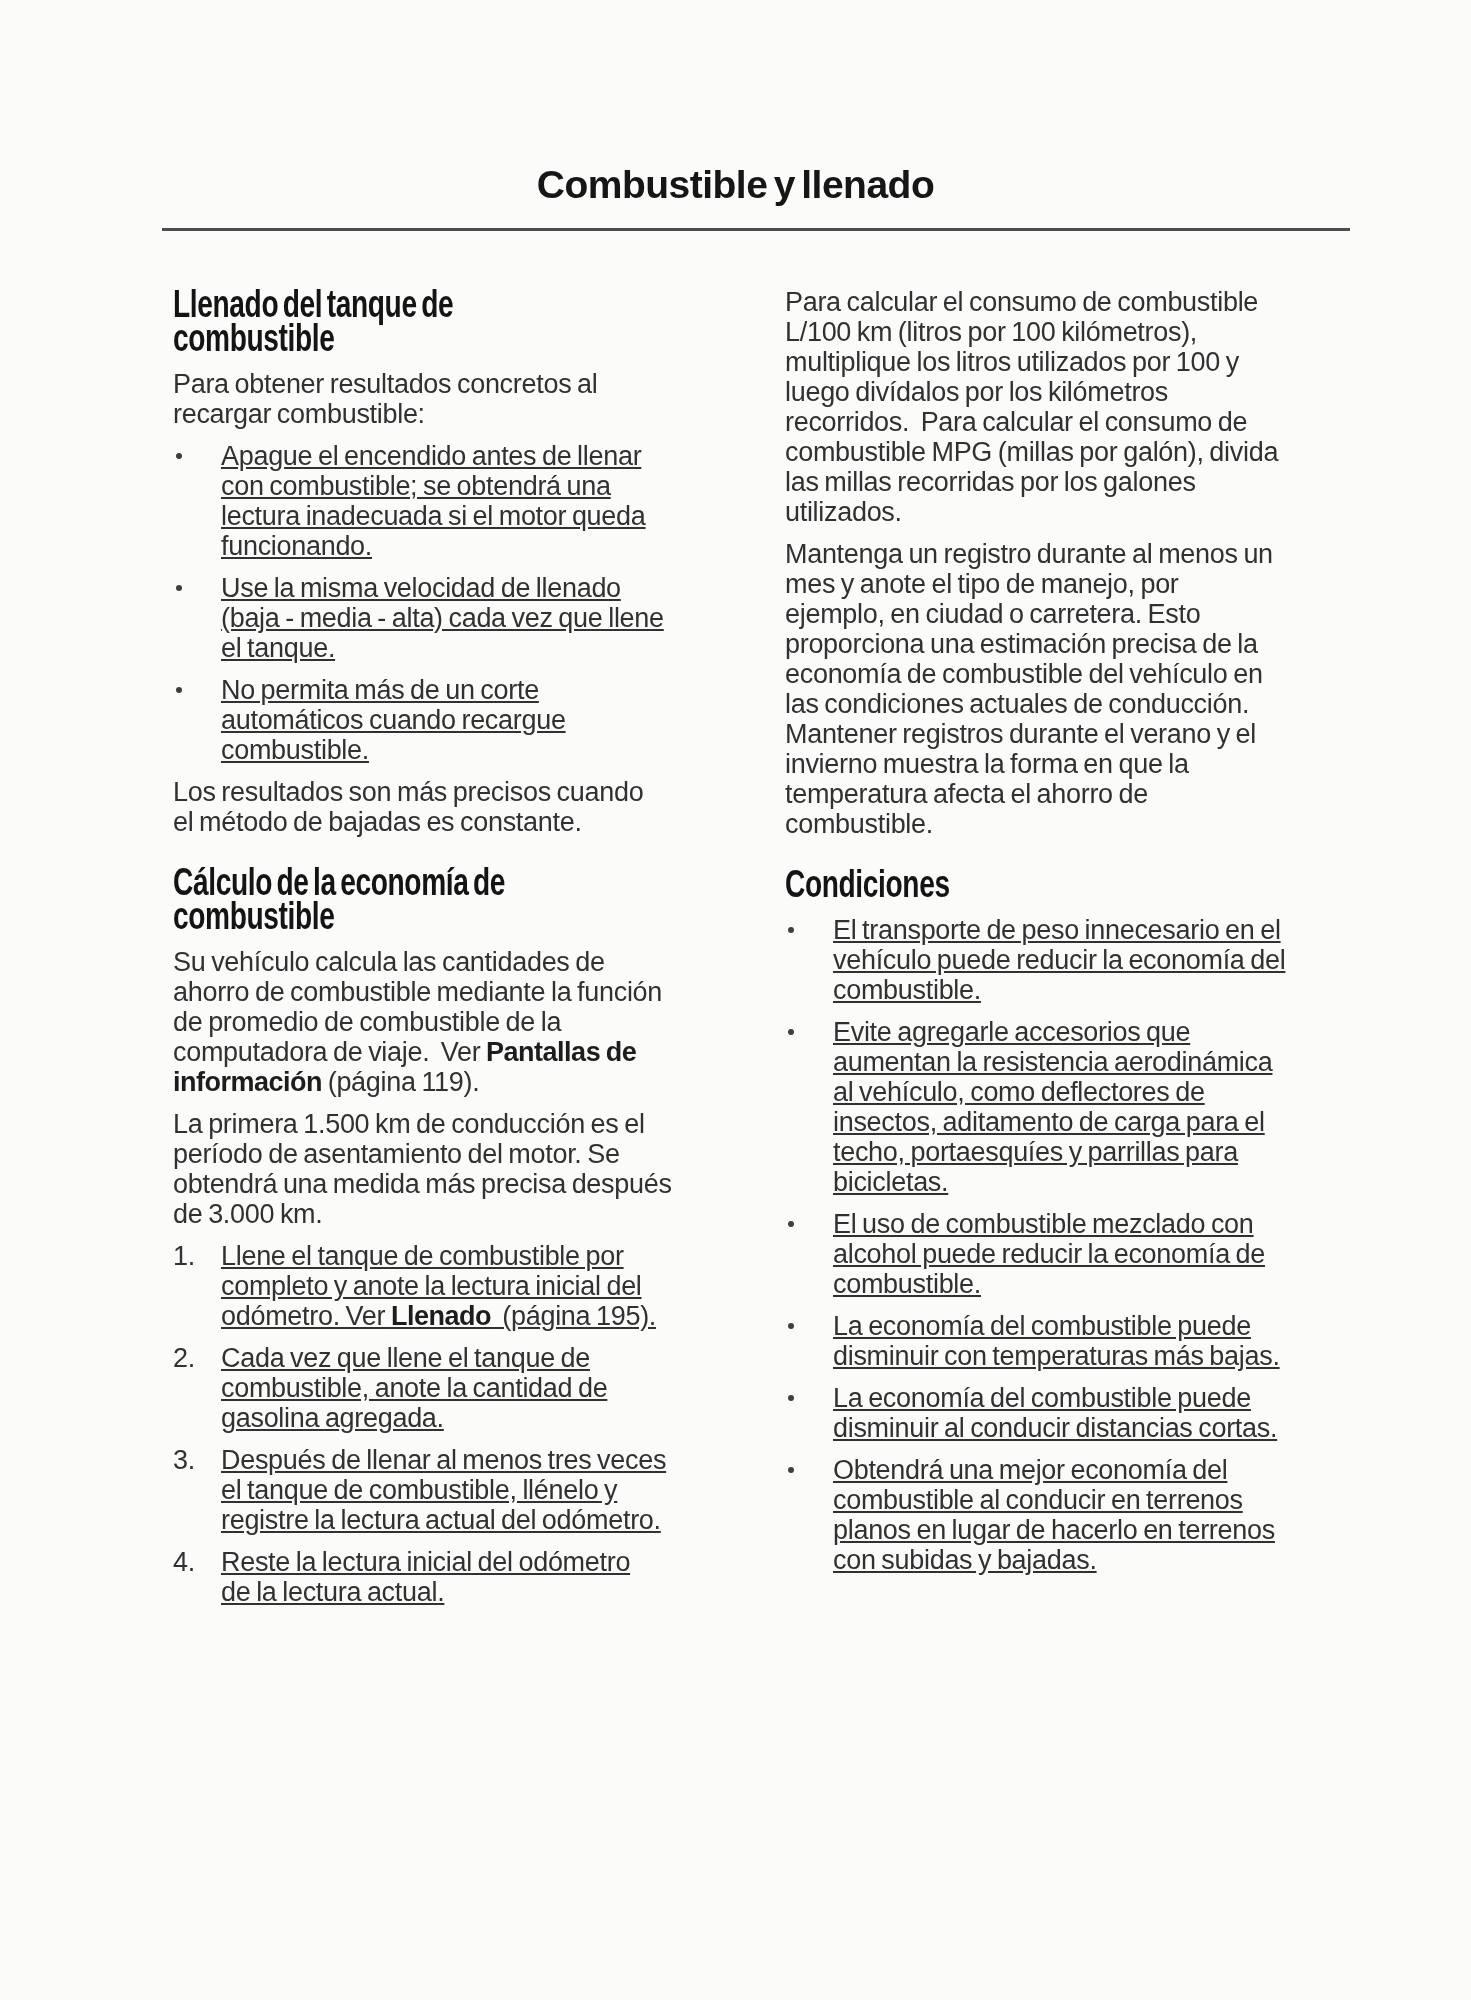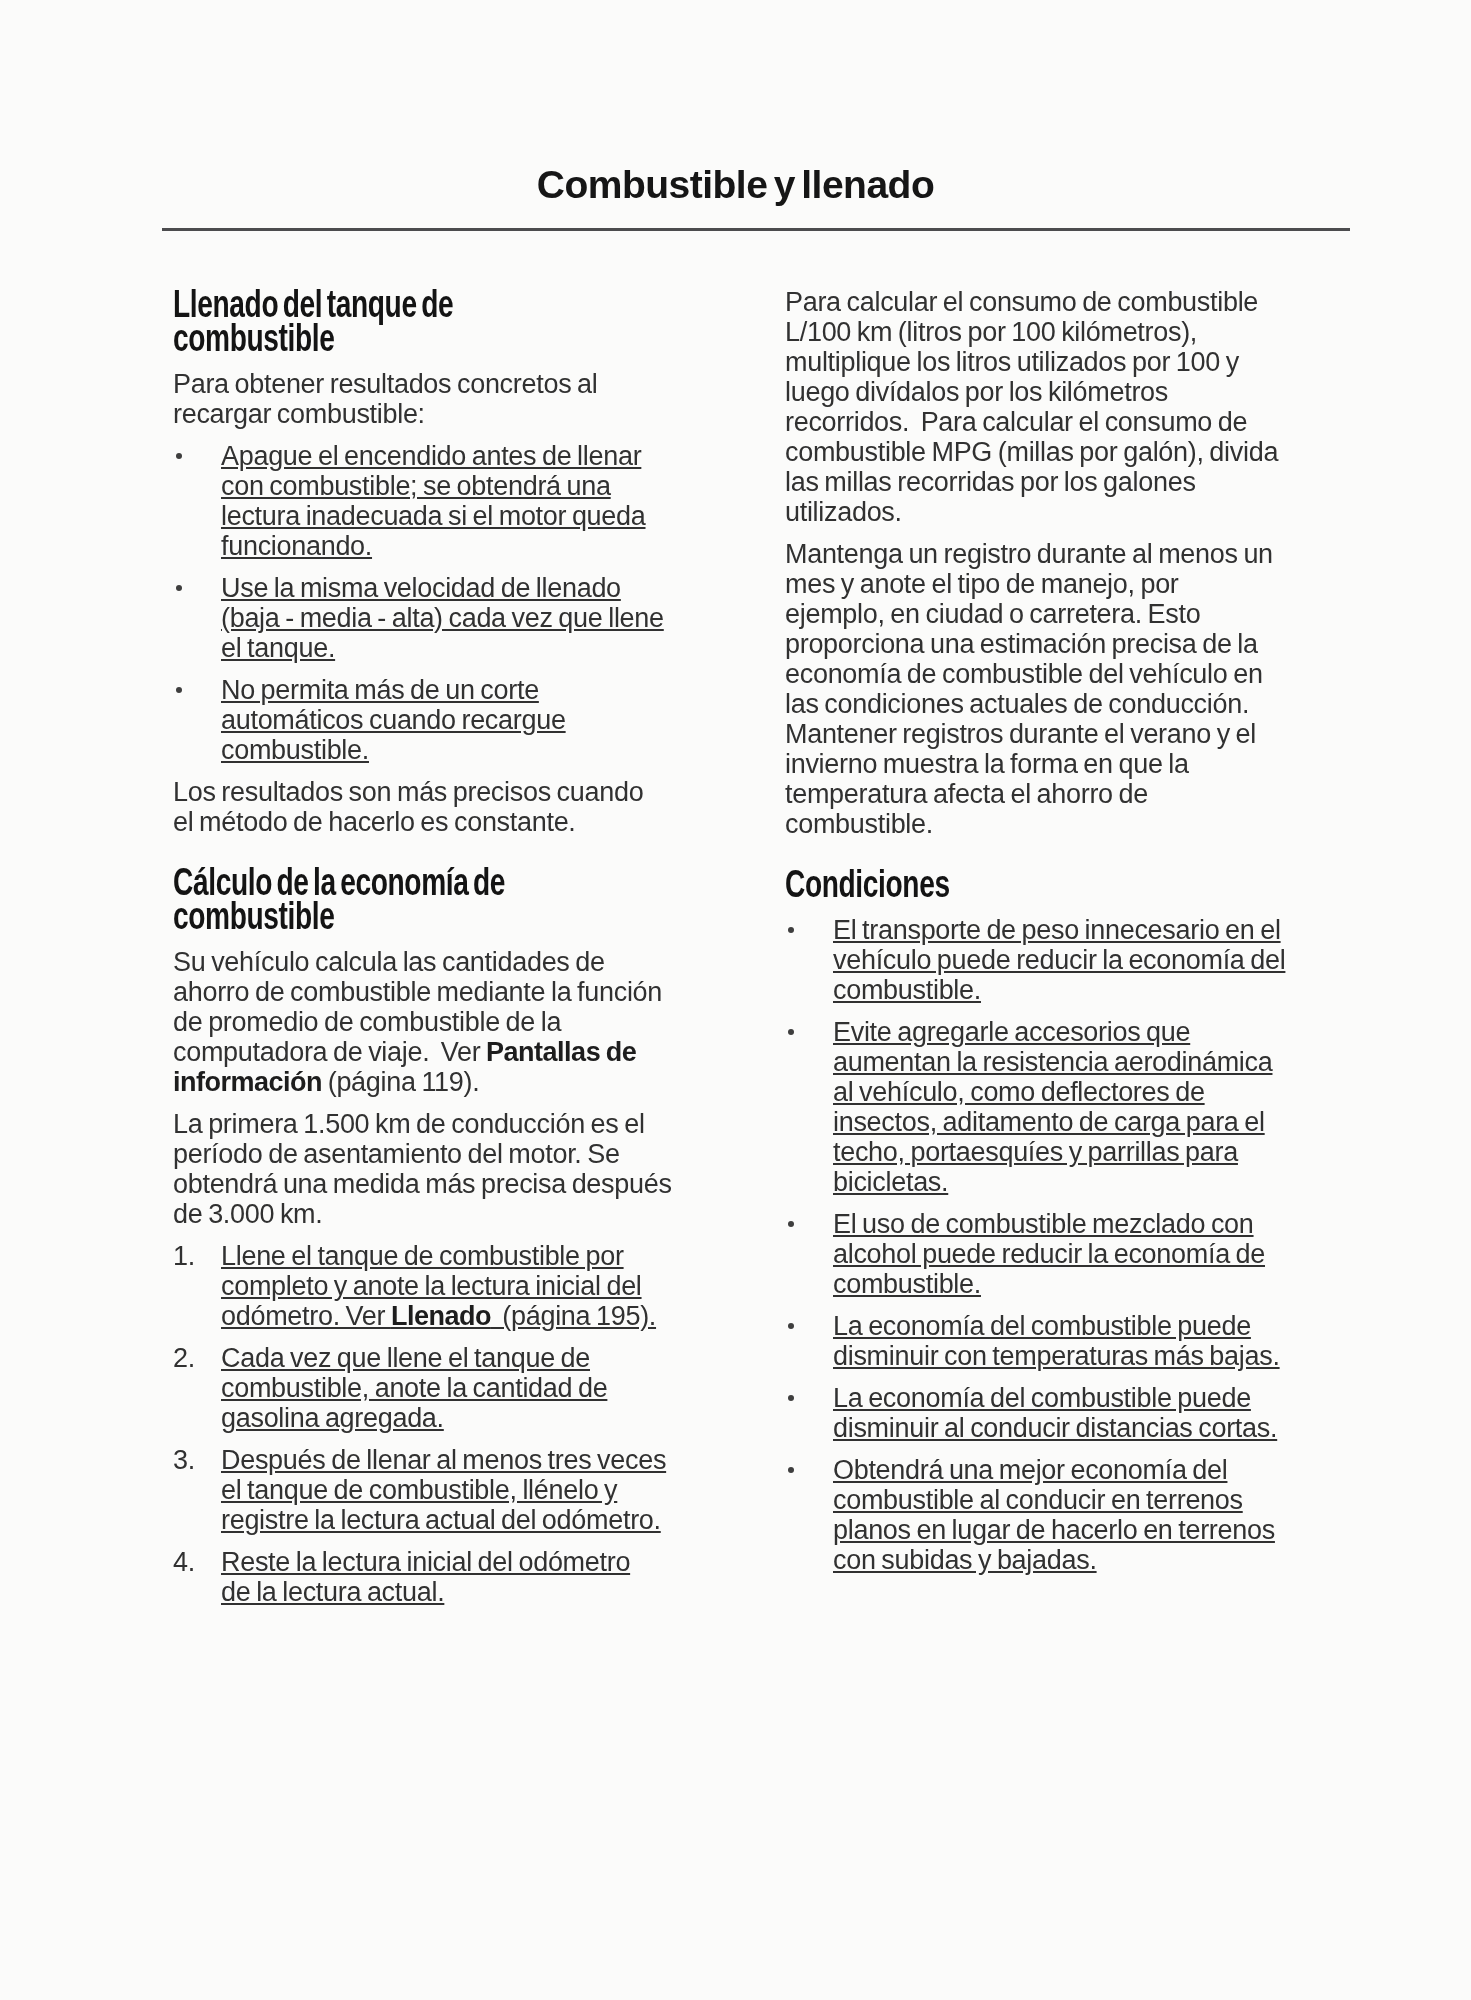--- a/index.html
+++ b/index.html
@@ -138,21 +138,21 @@
       <div class="li">
         <span class="marker">
             <span class="dot"></span>
           </span>
         <p class="txt">No permita más de un corte
 automáticos cuando recargue
 combustible.</p>
       </div>
 
       <p class="txt">Los resultados son más precisos cuando
-el método de hacerlo es constante.</p>
+el método de bajadas es constante.</p>
 
       <h2 class="h">Cálculo de la economía de
 combustible</h2>
 
       <p class="txt"><span>Su vehículo calcula las cantidades de
 ahorro de combustible mediante la función
 de promedio de combustible de la
 computadora de viaje.  Ver </span><span class="b">Pantallas de
 información</span><span> (página 119).</span></p>
 

